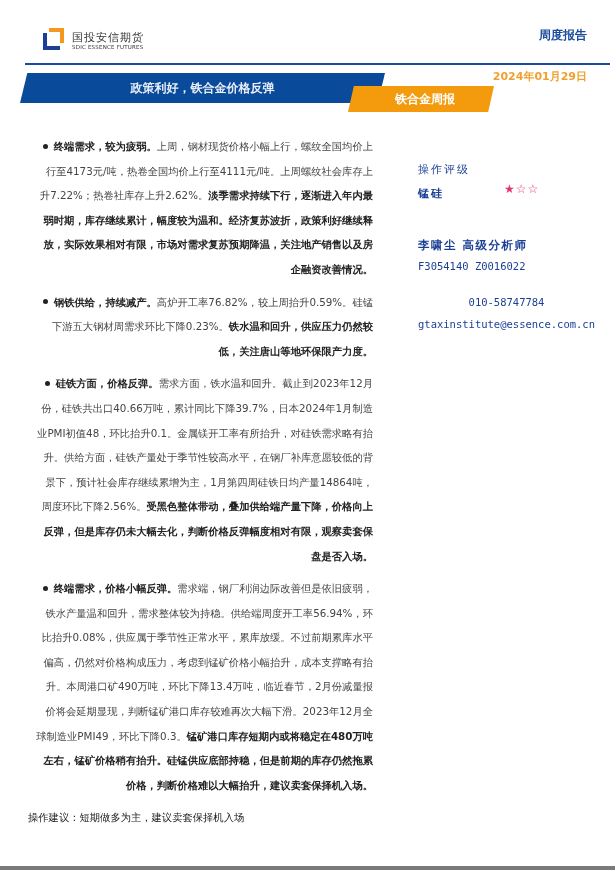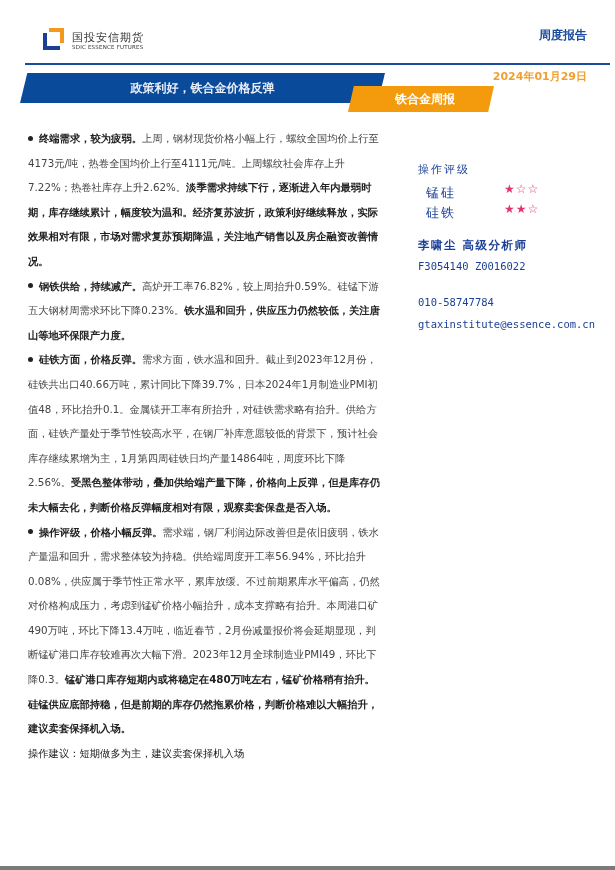--- a/index.html
+++ b/index.html
@@ -21,36 +21,36 @@
   .banner-blue { position:absolute; left:20px; top:73px; width:365px; height:30px; background:#0a4a9a;
                  clip-path:polygon(2% 0, 100% 0, 98% 100%, 0 100%); }
   .banner-title { position:absolute; left:20px; top:73px; width:365px; height:16px; line-height:30px;
                   text-align:center; color:#e8eef8; font-size:12px; font-weight:bold; }
   .banner-orange { position:absolute; left:348px; top:86px; width:146px; height:26px; background:#f39a0d;
                    clip-path:polygon(4% 0, 100% 0, 96% 100%, 0 100%); }
   .banner-tag { position:absolute; left:355px; top:86px; width:140px; height:26px; line-height:26px;
                 text-align:center; color:#fff; font-size:12px; font-weight:bold; }
 
   .main { position:absolute; left:28px; top:126px; width:353px; font-size:10.3px; line-height:24.6px; color:#444; }
-  .para { margin:0; }
+  .para { margin:8px;text-align:right; }
   .para b { color:#222; }
   .bullet { display:inline-block; width:5px; height:5px; border-radius:50%; background:#222; margin-right:6px; vertical-align:middle; position:relative; top:-1px;}
   .tail { margin-top:0; }
   .tail .row { color:#222; }
 
   .side { position:absolute; left:418px; top:162px; width:190px; font-family:"DejaVu Serif", "Liberation Serif", serif; }
   .side .rating-title { font-size:11px; font-weight:normal; color:#1a3f95; letter-spacing:2px; height:20px; }
   .side .rating-row { height:20px; position:relative; }
-  .side .rating-name { font-size:13px; font-weight:normal; color:#1a3f95; letter-spacing:2px;margin-left:8px; }
+  .side .rating-name { font-size:11px; font-weight:bold; color:#1a3f95; letter-spacing:2px; }
   .side .stars { position:absolute; left:86px; top:0; font-size:12px; color:#e8336a; letter-spacing:1px; }
   .analyst { position:absolute; left:418px; top:238px; font-family:"DejaVu Serif", "Liberation Serif", serif; }
   .analyst .name { font-size:11.5px; font-weight:bold; color:#1a3f95; letter-spacing:1.5px; }
   .analyst .ids { font-family:"DejaVu Sans Mono","Liberation Mono", monospace; font-size:10.5px; color:#1a3f95; margin-top:7px; }
   .contact { position:absolute; left:418px; top:296px; font-family:"DejaVu Sans Mono","Liberation Mono", monospace; font-size:10.5px; color:#1a3f95; }
-  .contact div { height:22px; }
+  .contact div { height:22px;text-align:center; }
 
   .footer-text { position:absolute; top:897px; font-size:8px; color:#2a62b0; }
   .footer-left { left:15px; }
   .footer-page { left:308px; }
   .footer-right { right:15px; }
   .footer-rule { position:absolute; left:0; top:866px; width:615px; height:4px; background:#7a7a7a; }
 </style>
 </head>
 <body>
 
@@ -77,36 +77,32 @@
   <p class="para">
     <span class="bullet"></span><b>终端需求，较为疲弱。</b><span>上周，钢材现货价格小幅上行，螺纹全国均价上行至4173元/吨，热卷全国均价上行至4111元/吨。上周螺纹社会库存上升7.22%；热卷社库存上升2.62%。</span><b>淡季需求持续下行，逐渐进入年内最弱时期，库存继续累计，幅度较为温和。经济复苏波折，政策利好继续释放，实际效果相对有限，市场对需求复苏预期降温，关注地产销售以及房企融资改善情况。</b>
   </p>
   <p class="para">
     <span class="bullet"></span><b>钢铁供给，持续减产。</b><span>高炉开工率76.82%，较上周抬升0.59%。硅锰下游五大钢材周需求环比下降0.23%。</span><b>铁水温和回升，供应压力仍然较低，关注唐山等地环保限产力度。</b>
   </p>
   <p class="para">
     <span class="bullet"></span><b>硅铁方面，价格反弹。</b><span>需求方面，铁水温和回升。截止到2023年12月份，硅铁共出口40.66万吨，累计同比下降39.7%，日本2024年1月制造业PMI初值48，环比抬升0.1。金属镁开工率有所抬升，对硅铁需求略有抬升。供给方面，硅铁产量处于季节性较高水平，在钢厂补库意愿较低的背景下，预计社会库存继续累增为主，1月第四周硅铁日均产量14864吨，周度环比下降2.56%。</span><b>受黑色整体带动，叠加供给端产量下降，价格向上反弹，但是库存仍未大幅去化，判断价格反弹幅度相对有限，观察卖套保盘是否入场。</b>
   </p>
   <p class="para">
-    <span class="bullet"></span><b>操作评级，价格小幅反弹。</b><span>需求端，钢厂利润边际改善但是依旧疲弱，铁水产量温和回升，需求整体较为持稳。供给端周度开工率56.94%，环比抬升0.08%，供应属于季节性正常水平，累库放缓。不过前期累库水平偏高，仍然对价格构成压力，考虑到锰矿价格小幅抬升，成本支撑略有抬升。本周港口矿490万吨，环比下降13.4万吨，临近春节，2月份减量报价将会延期显现，判断锰矿港口库存较难再次大幅下滑。2023年12月全球制造业PMI49，环比下降0.3。</span><b>锰矿港口库存短期内或将稳定在480万吨左右，锰矿价格稍有抬升。硅锰供应底部持稳，但是前期的库存仍然拖累价格，判断价格难以大幅抬升，建议卖套保择机入场。</b>
+    <span class="bullet"></span><b>终端需求，价格小幅反弹。</b><span>需求端，钢厂利润边际改善但是依旧疲弱，铁水产量温和回升，需求整体较为持稳。供给端周度开工率56.94%，环比抬升0.08%，供应属于季节性正常水平，累库放缓。不过前期累库水平偏高，仍然对价格构成压力，考虑到锰矿价格小幅抬升，成本支撑略有抬升。本周港口矿490万吨，环比下降13.4万吨，临近春节，2月份减量报价将会延期显现，判断锰矿港口库存较难再次大幅下滑。2023年12月全球制造业PMI49，环比下降0.3。</span><b>锰矿港口库存短期内或将稳定在480万吨左右，锰矿价格稍有抬升。硅锰供应底部持稳，但是前期的库存仍然拖累价格，判断价格难以大幅抬升，建议卖套保择机入场。</b>
   </p>
   <div class="tail">
     <div class="row">操作建议：短期做多为主，建议卖套保择机入场</div>
   </div>
 </div>
 
 <div class="side">
   <div class="rating-title">操作评级</div>
   <div class="rating-row">
     <span class="rating-name">锰硅</span>
     <span class="stars">★☆☆</span>
-  </div>
-  <div class="rating-row">
-    <span class="rating-name">硅铁</span>
-    <span class="stars">★★☆</span>
   </div>
 </div>
 
 <div class="analyst">
   <div class="name">李啸尘 高级分析师</div>
   <div class="ids">F3054140 Z0016022</div>
 </div>
 
 <div class="contact">
   <div>010-58747784</div>

